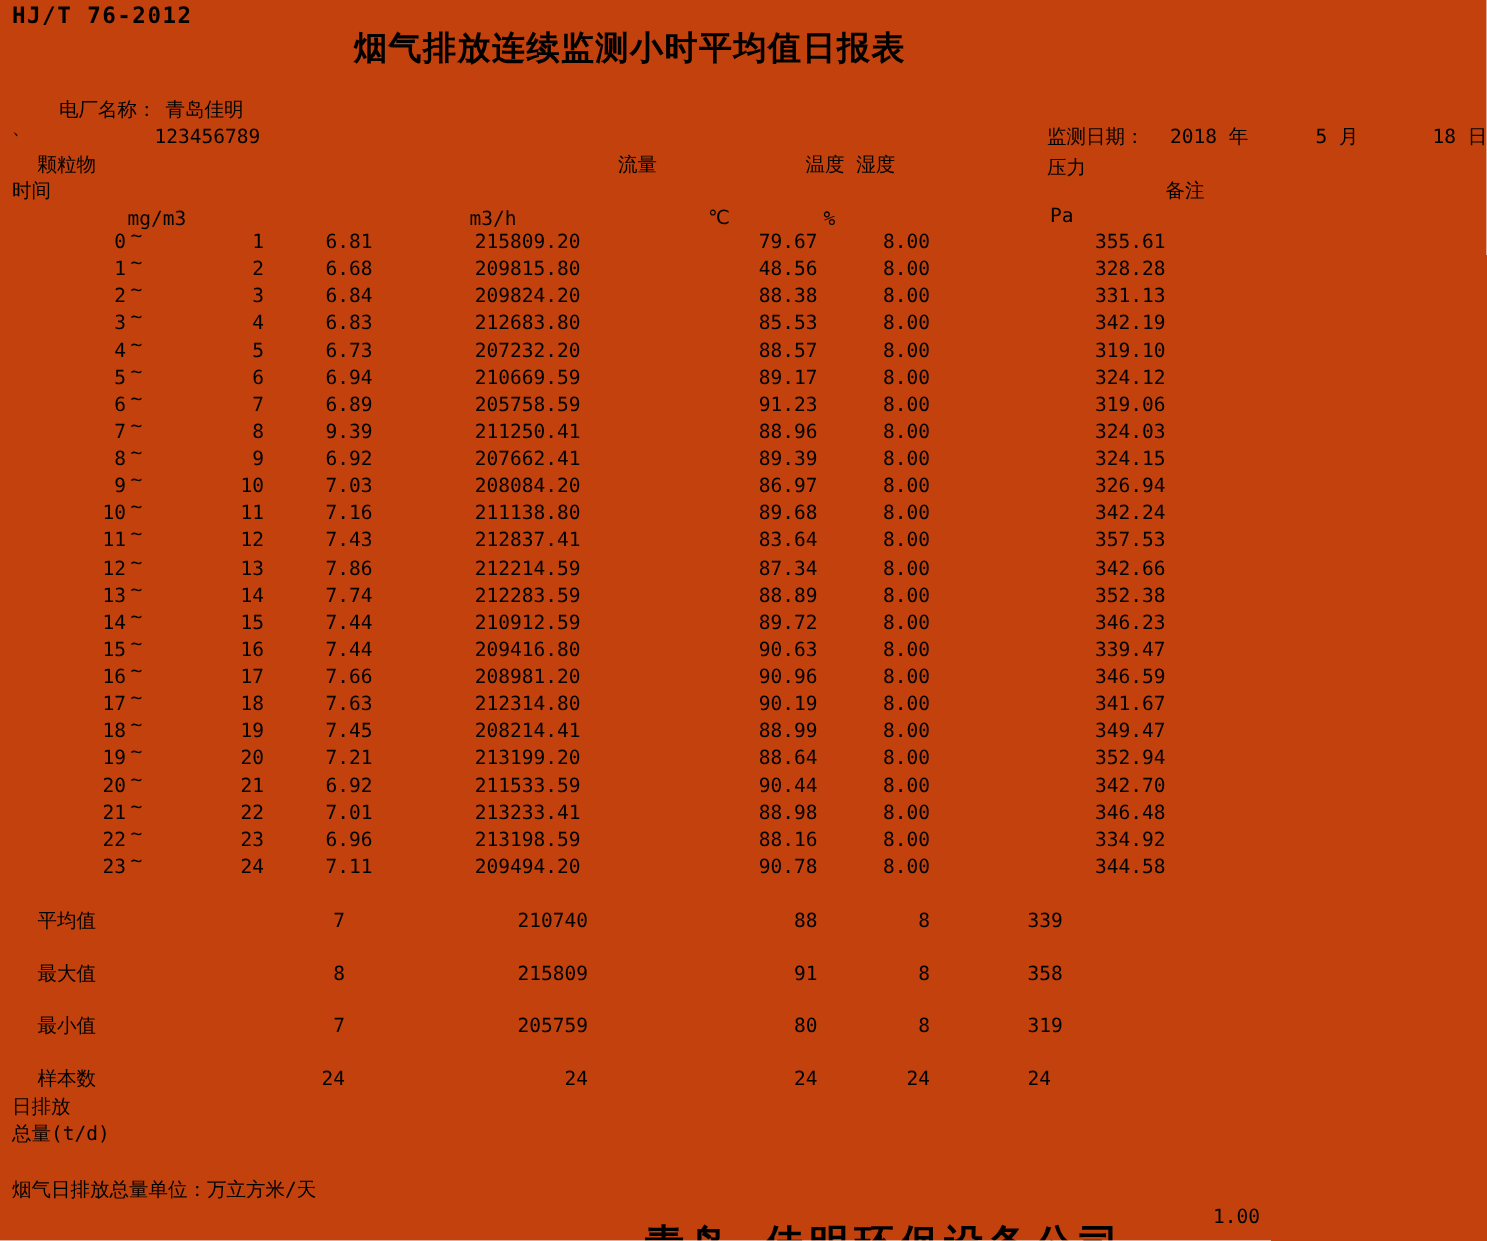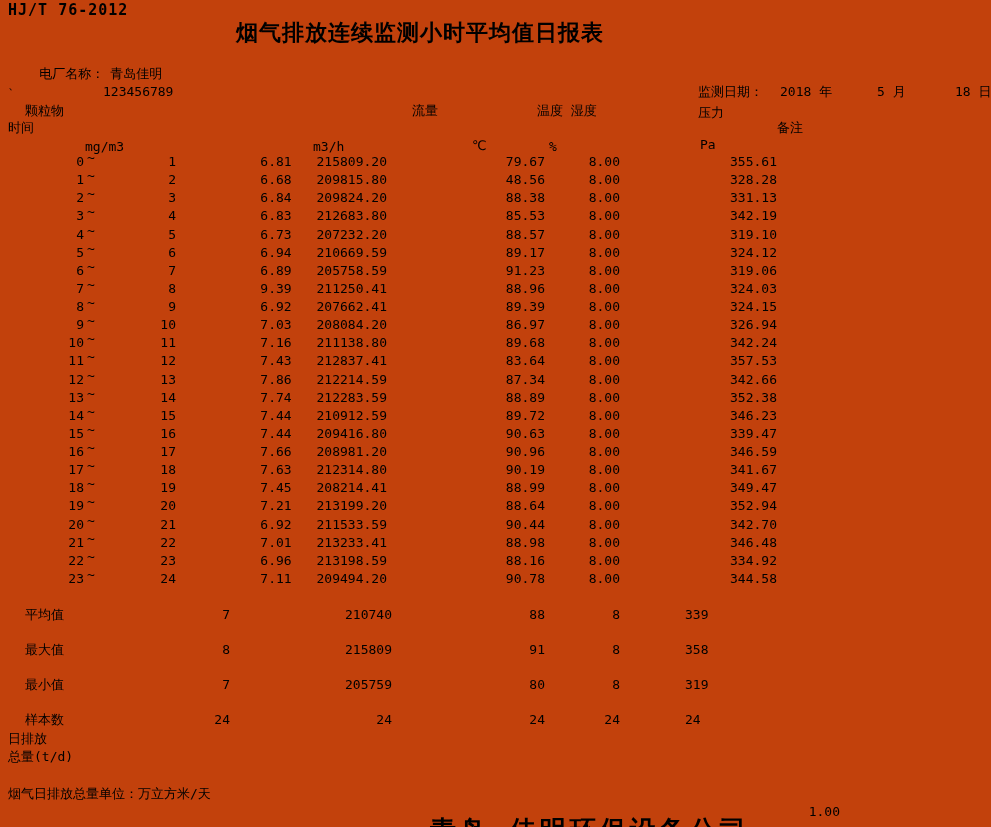--- a/index.html
+++ b/index.html
@@ -35,21 +35,21 @@
   .unit-temp{left:472px;top:138px;}
   .unit-hum{left:549px;top:139px;}
   .unit-press{left:700px;top:137px;}
 
   #data-rows{position:absolute;left:0;top:153px;width:991px;}
   .drow{position:relative;height:18.13px;}
   .cell{position:absolute;top:2px;line-height:14px;white-space:pre;}
   .c-h1{left:34px;width:50px;text-align:right;}
   .c-tilde{left:87px;top:-2px;}
   .c-h2{left:124px;width:52px;text-align:right;}
-  .c-pm{left:240px;width:72px;text-align:center;}
+  .c-pm{left:217px;width:72px;text-align:left;}
   .c-flow{left:305px;width:82px;text-align:right;}
   .c-temp{left:475px;width:70px;text-align:right;}
   .c-hum{left:555px;width:65px;text-align:right;}
   .c-press{left:690px;width:87px;text-align:right;}
 
   .srow{position:absolute;left:0;width:789px;height:16px;}
   .scell{position:absolute;top:0;line-height:15px;white-space:pre;}
   .s-label{left:25px;}
   .s-pm{left:160px;width:70px;text-align:right;}
   .s-flow{left:292px;width:100px;text-align:right;}

